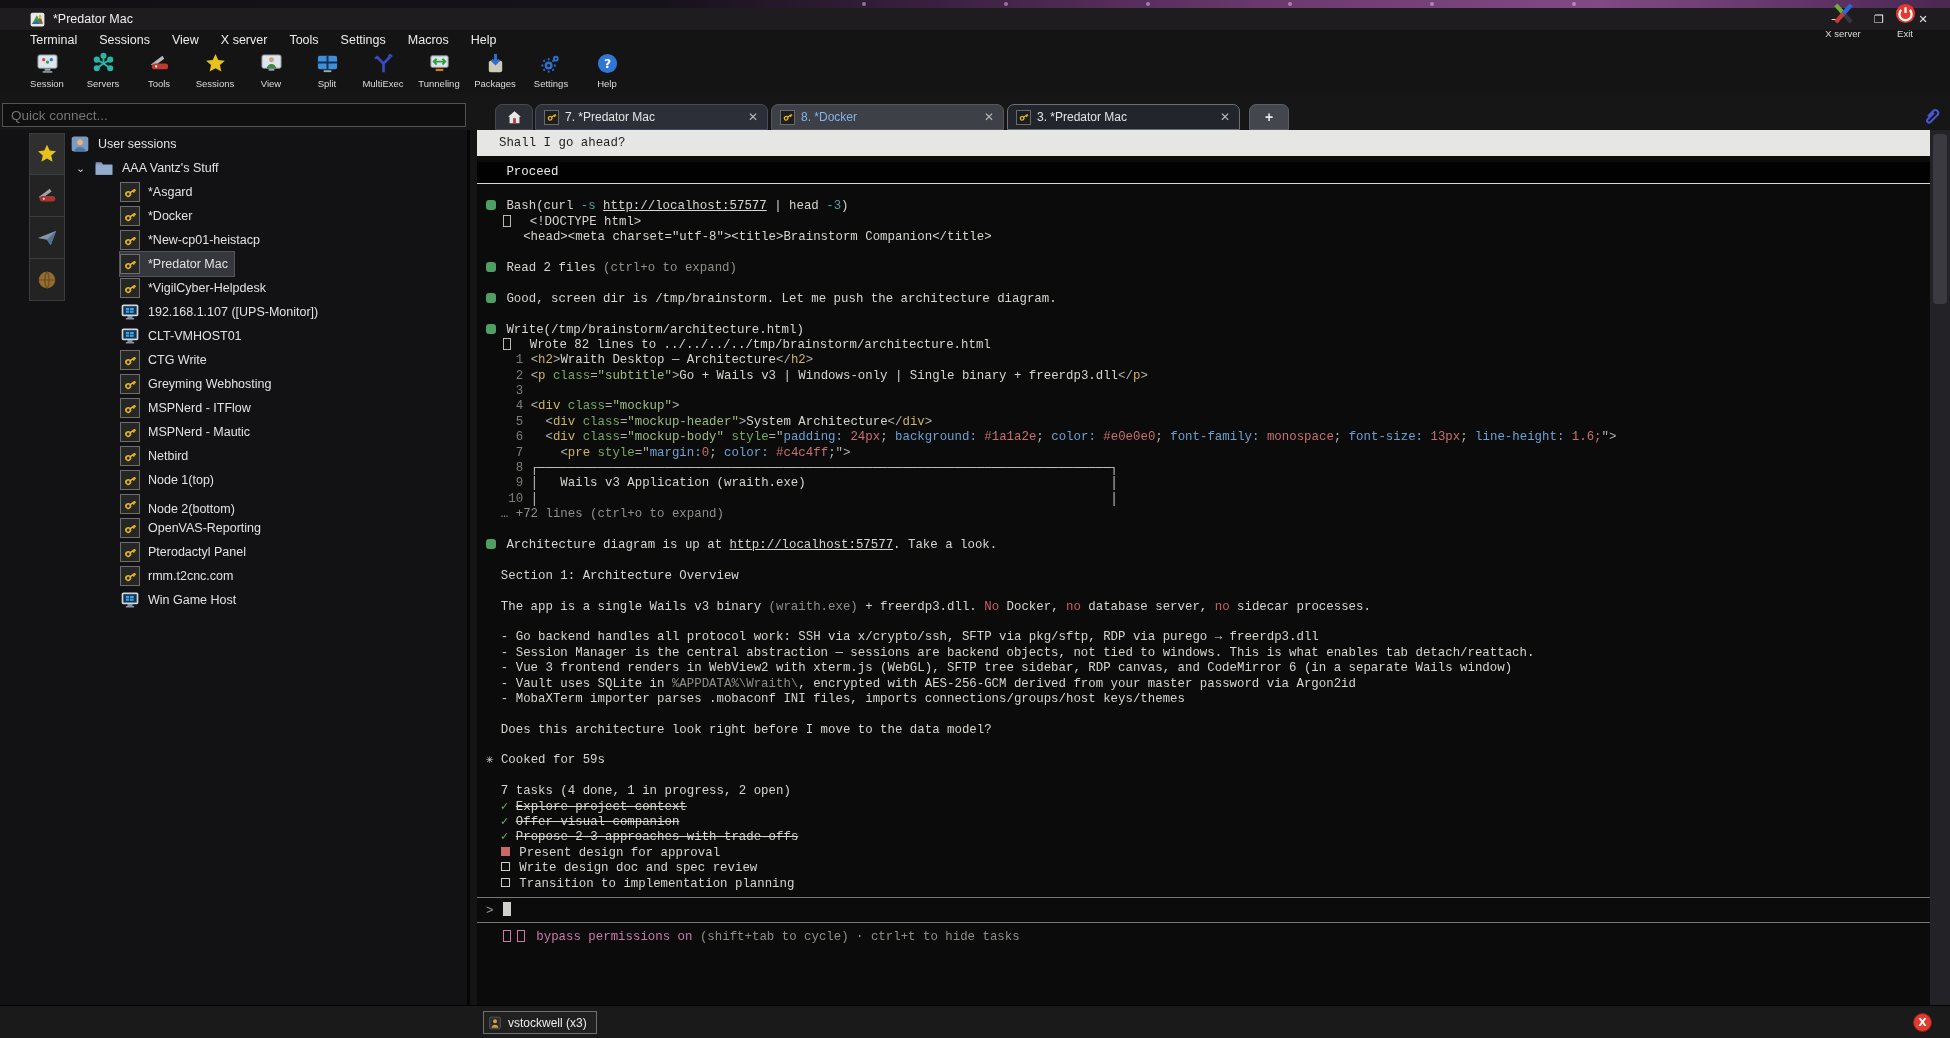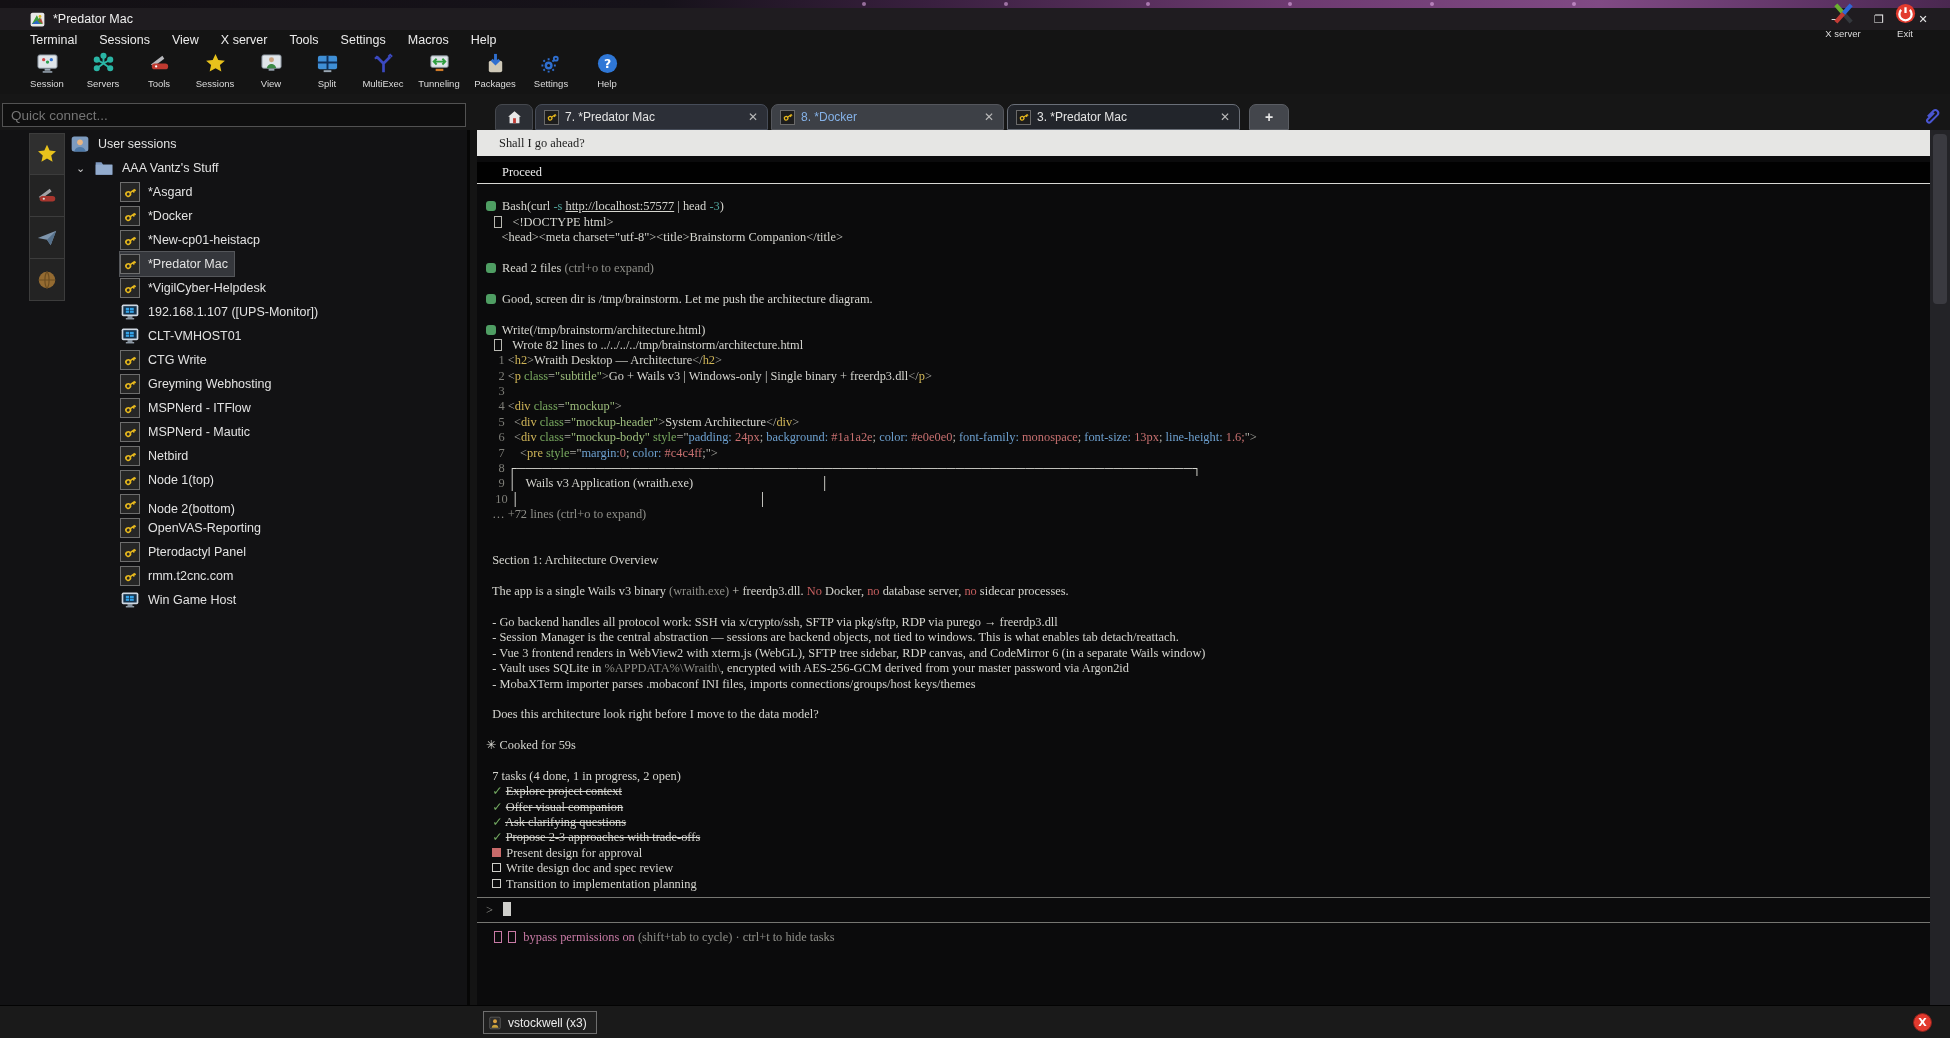--- a/index.html
+++ b/index.html
@@ -66,21 +66,21 @@
   .tree-row .chev { color:#cfcfcf; font-size:11px; width:14px; margin-right:4px; font-family:"DejaVu Sans",sans-serif; }
   .tree-icon { width:20px; height:20px; margin-right:8px; flex:none; }
   .tree-icon.boxed { background:#262626; border:1px solid #6e6e6e; display:flex; align-items:center; justify-content:center; }
   .tree-icon.boxed svg { width:15px; height:15px; }
   .tree-icon svg { width:20px; height:20px; }
   .tree-row.selected .sel-wrap { background:#35373c; outline:1px solid #54565a; }
   .sel-wrap { display:flex; align-items:center; height:24px; padding-right:6px; }
 
   
   #terminal { position:absolute; left:477px; top:130px; width:1453px; height:875px; background:#0b0b0c; overflow:hidden;
-              font-family:Liberation Serif, serif; font-size:12.4px; }
+              font-family:Liberation Mono, monospace; font-size:12.4px; }
   .tl { height:15.4px; line-height:15.4px; padding-left:9px; white-space:pre; color:#d6d6d0; }
   .tl-bar { height:26px; line-height:26px; background:#e6e6e4; color:#1d1d1d; padding-left:22px; white-space:pre; margin-bottom:6px; }
   .tl-proceed { height:22px; line-height:21px; background:#010101; color:#ececec; padding-left:22px; white-space:pre;
                 border-bottom:1px solid #d8d8d4; }
   .bullet { display:inline-block; width:10px; height:10px; border-radius:3px; background:#4f9e63; margin:0 3px -1px 0; }
   .tofu { display:inline-block; width:8px; height:12px; border:1px solid #b9b9b2; margin:0 4px -2px 2px; }
   .tofu.pink { border-color:#c97ba6; }
   .sqf { display:inline-block; width:9px; height:9px; background:#c86a6a; margin:0 2px 0 0; }
   .sqo { display:inline-block; width:9px; height:9px; border:1px solid #cfcfc9; margin:0 2px 0 0; }
   .prompt-area { margin-top:5px; border-top:1px solid #767672; border-bottom:1px solid #767672; padding:4px 0 4px 9px; }
@@ -665,39 +665,39 @@
       <div class="tl"><span style="color: rgb(126, 126, 120);">    3 </span></div>
       <div class="tl"><span style="color: rgb(126, 126, 120);">    4 </span><span style="color: rgb(179, 179, 172);">&lt;</span><span style="color: rgb(207, 181, 88);">div</span><span style="color: rgb(214, 214, 208);"> </span><span style="color: rgb(120, 169, 95);">class</span><span style="color: rgb(179, 179, 172);">=</span><span style="color: rgb(157, 189, 125);">"mockup"</span><span style="color: rgb(179, 179, 172);">&gt;</span></div>
       <div class="tl"><span style="color: rgb(126, 126, 120);">    5 </span><span style="color: rgb(214, 214, 208);">  </span><span style="color: rgb(179, 179, 172);">&lt;</span><span style="color: rgb(207, 181, 88);">div</span><span style="color: rgb(214, 214, 208);"> </span><span style="color: rgb(120, 169, 95);">class</span><span style="color: rgb(179, 179, 172);">=</span><span style="color: rgb(157, 189, 125);">"mockup-header"</span><span style="color: rgb(179, 179, 172);">&gt;</span><span style="color: rgb(214, 214, 208);">System Architecture</span><span style="color: rgb(179, 179, 172);">&lt;/</span><span style="color: rgb(207, 181, 88);">div</span><span style="color: rgb(179, 179, 172);">&gt;</span></div>
       <div class="tl"><span style="color: rgb(126, 126, 120);">    6 </span><span style="color: rgb(214, 214, 208);">  </span><span style="color: rgb(179, 179, 172);">&lt;</span><span style="color: rgb(207, 181, 88);">div</span><span style="color: rgb(214, 214, 208);"> </span><span style="color: rgb(120, 169, 95);">class</span><span style="color: rgb(179, 179, 172);">=</span><span style="color: rgb(157, 189, 125);">"mockup-body"</span><span style="color: rgb(214, 214, 208);"> </span><span style="color: rgb(120, 169, 95);">style</span><span style="color: rgb(179, 179, 172);">="</span><span style="color: rgb(109, 160, 207);">padding:</span><span style="color: rgb(214, 214, 208);"> </span><span style="color: rgb(200, 112, 112);">24px</span><span style="color: rgb(179, 179, 172);">; </span><span style="color: rgb(109, 160, 207);">background:</span><span style="color: rgb(214, 214, 208);"> </span><span style="color: rgb(200, 112, 112);">#1a1a2e</span><span style="color: rgb(179, 179, 172);">; </span><span style="color: rgb(109, 160, 207);">color:</span><span style="color: rgb(214, 214, 208);"> </span><span style="color: rgb(200, 112, 112);">#e0e0e0</span><span style="color: rgb(179, 179, 172);">; </span><span style="color: rgb(109, 160, 207);">font-family:</span><span style="color: rgb(214, 214, 208);"> </span><span style="color: rgb(200, 112, 112);">monospace</span><span style="color: rgb(179, 179, 172);">; </span><span style="color: rgb(109, 160, 207);">font-size:</span><span style="color: rgb(214, 214, 208);"> </span><span style="color: rgb(200, 112, 112);">13px</span><span style="color: rgb(179, 179, 172);">; </span><span style="color: rgb(109, 160, 207);">line-height:</span><span style="color: rgb(214, 214, 208);"> </span><span style="color: rgb(200, 112, 112);">1.6;</span><span style="color: rgb(179, 179, 172);">"&gt;</span></div>
       <div class="tl"><span style="color: rgb(126, 126, 120);">    7 </span><span style="color: rgb(214, 214, 208);">    </span><span style="color: rgb(179, 179, 172);">&lt;</span><span style="color: rgb(207, 181, 88);">pre</span><span style="color: rgb(214, 214, 208);"> </span><span style="color: rgb(120, 169, 95);">style</span><span style="color: rgb(179, 179, 172);">="</span><span style="color: rgb(109, 160, 207);">margin:</span><span style="color: rgb(200, 112, 112);">0</span><span style="color: rgb(179, 179, 172);">; </span><span style="color: rgb(109, 160, 207);">color:</span><span style="color: rgb(214, 214, 208);"> </span><span style="color: rgb(200, 112, 112);">#c4c4ff</span><span style="color: rgb(179, 179, 172);">;"&gt;</span></div>
       <div class="tl"><span style="color: rgb(126, 126, 120);">    8 </span><span style="color: rgb(214, 214, 208);">┌─────────────────────────────────────────────────────────────────────────────┐</span></div>
       <div class="tl"><span style="color: rgb(126, 126, 120);">    9 </span><span style="color: rgb(214, 214, 208);">│   Wails v3 Application (wraith.exe)                                         │</span></div>
       <div class="tl"><span style="color: rgb(126, 126, 120);">   10 </span><span style="color: rgb(214, 214, 208);">│                                                                             │</span></div>
       <div class="tl"><span style="color: rgb(143, 143, 137);">  … +72 lines (ctrl+o to expand)</span></div>
       <div class="tl"></div>
+      <div class="tl"><span class="bullet"></span><span style="color: rgb(214, 214, 208);"> Architecture diagram is up at </span><span style="color: rgb(214, 214, 208); text-decoration: underline;">http://localhost:57577</span><span style="color: rgb(214, 214, 208);">. Take a look.</span></div>
       <div class="tl"></div>
       <div class="tl"><span style="color: rgb(214, 214, 208);">  Section 1: Architecture Overview</span></div>
       <div class="tl"></div>
       <div class="tl"><span style="color: rgb(214, 214, 208);">  The app is a single Wails v3 binary </span><span style="color: rgb(143, 143, 137);">(wraith.exe)</span><span style="color: rgb(214, 214, 208);"> + freerdp3.dll. </span><span style="color: rgb(198, 95, 95);">No</span><span style="color: rgb(214, 214, 208);"> Docker, </span><span style="color: rgb(198, 95, 95);">no</span><span style="color: rgb(214, 214, 208);"> database server, </span><span style="color: rgb(198, 95, 95);">no</span><span style="color: rgb(214, 214, 208);"> sidecar processes.</span></div>
       <div class="tl"></div>
       <div class="tl"><span style="color: rgb(214, 214, 208);">  - Go backend handles all protocol work: SSH via x/crypto/ssh, SFTP via pkg/sftp, RDP via purego → freerdp3.dll</span></div>
       <div class="tl"><span style="color: rgb(214, 214, 208);">  - Session Manager is the central abstraction — sessions are backend objects, not tied to windows. This is what enables tab detach/reattach.</span></div>
       <div class="tl"><span style="color: rgb(214, 214, 208);">  - Vue 3 frontend renders in WebView2 with xterm.js (WebGL), SFTP tree sidebar, RDP canvas, and CodeMirror 6 (in a separate Wails window)</span></div>
       <div class="tl"><span style="color: rgb(214, 214, 208);">  - Vault uses SQLite in </span><span style="color: rgb(143, 143, 137);">%APPDATA%\Wraith\</span><span style="color: rgb(214, 214, 208);">, encrypted with AES-256-GCM derived from your master password via Argon2id</span></div>
       <div class="tl"><span style="color: rgb(214, 214, 208);">  - MobaXTerm importer parses .mobaconf INI files, imports connections/groups/host keys/themes</span></div>
       <div class="tl"></div>
       <div class="tl"><span style="color: rgb(214, 214, 208);">  Does this architecture look right before I move to the data model?</span></div>
       <div class="tl"></div>
       <div class="tl"><span style="color: rgb(214, 214, 208);">✳ Cooked for 59s</span></div>
       <div class="tl"></div>
       <div class="tl"><span style="color: rgb(214, 214, 208);">  7 tasks (4 done, 1 in progress, 2 open)</span></div>
       <div class="tl"><span style="color: rgb(116, 171, 98);">  ✓ </span><span style="color: rgb(214, 214, 208); text-decoration: line-through;">Explore project context</span></div>
       <div class="tl"><span style="color: rgb(116, 171, 98);">  ✓ </span><span style="color: rgb(214, 214, 208); text-decoration: line-through;">Offer visual companion</span></div>
-      <div class="tl"><span style="color: rgb(116, 171, 98);">  ✓ </span><span style="color: rgb(214, 214, 208); text-decoration: line-through;">Ask clarifying questions</span></div>
       <div class="tl"><span style="color: rgb(116, 171, 98);">  ✓ </span><span style="color: rgb(214, 214, 208); text-decoration: line-through;">Propose 2-3 approaches with trade-offs</span></div>
       <div class="tl"><span style="color: rgb(214, 214, 208);">  </span><span class="sqf"></span><span style="color: rgb(214, 214, 208);"> Present design for approval</span></div>
       <div class="tl"><span style="color: rgb(214, 214, 208);">  </span><span class="sqo"></span><span style="color: rgb(214, 214, 208);"> Write design doc and spec review</span></div>
       <div class="tl"><span style="color: rgb(214, 214, 208);">  </span><span class="sqo"></span><span style="color: rgb(214, 214, 208);"> Transition to implementation planning</span></div>
       <div class="prompt-area"><span style="color: rgb(156, 156, 150);">&gt;</span><span class="cursor"></span></div>
       <div class="tl status-line"><span style="color: rgb(214, 214, 208);">  </span><span class="tofu pink"></span><span class="tofu pink"></span><span style="color: rgb(201, 123, 166);"> bypass permissions on </span><span style="color: rgb(143, 143, 137);">(shift+tab to cycle)</span><span style="color: rgb(143, 143, 137);"> · ctrl+t to hide tasks</span></div>
     </div>
   <div id="term-scrollbar">
     <div id="term-thumb"></div>
   </div>

